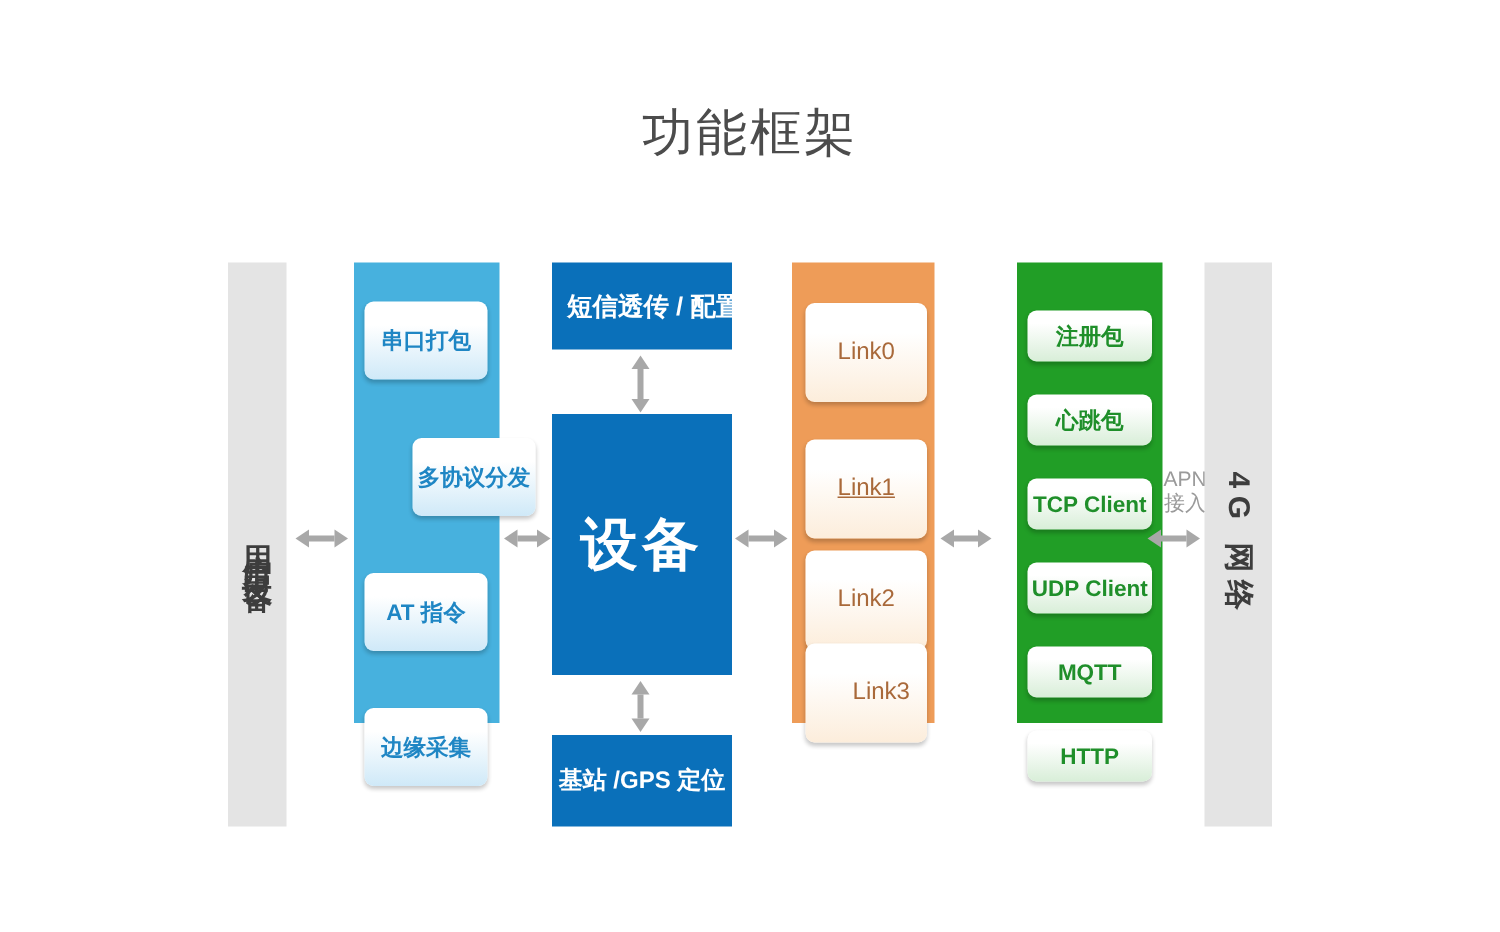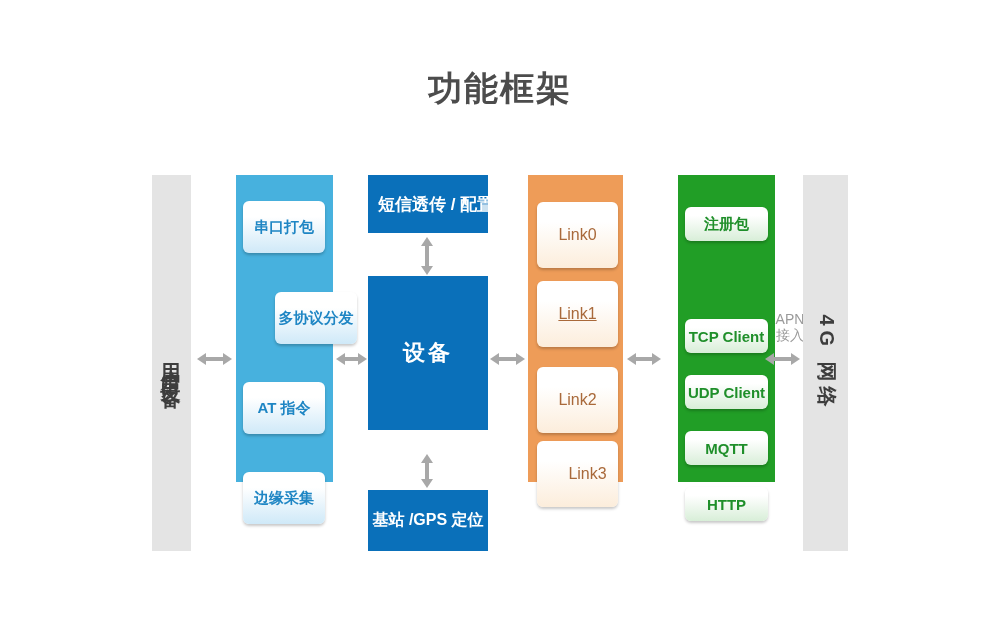--- a/index.html
+++ b/index.html
@@ -2,21 +2,21 @@
 <html><head>
 <meta charset="utf-8">
 <style>
   * { margin:0; padding:0; box-sizing:border-box; }
   html,body { background:#ffffff; }
   body { font-family:"Liberation Sans","DejaVu Sans",sans-serif; }
   .stage { position:relative; width:1000px; height:621px; background:#ffffff; overflow:hidden; }
 
   .page-title {
     position:absolute; left:0; right:0; top:66px;
-    text-align:center; font-size:34px; font-weight:700;
+    text-align:center; font-size:34px; font-weight:400;
     color:#4c4c4c; letter-spacing:2px;
   }
 
   
   .side-bar { position:absolute; top:175px; height:376px; background:#e4e4e4;
               display:flex; align-items:center; justify-content:center; }
   .side-bar.left  { left:152px; width:39px; }
   .side-bar.right { left:803px; width:45px; }
   .vlabel {
     writing-mode:vertical-rl; text-orientation:upright;
@@ -57,21 +57,21 @@
     color:#1f8f2a; font-size:15px; font-weight:600;
   }
 
   
   .core-box {
     position:absolute; left:368px; width:120px; background:#0a70ba;
     color:#ffffff; display:flex; align-items:center; justify-content:center;
     font-weight:600; white-space:nowrap;
   }
   .core-top    { top:175px; height:58px; font-size:17px;padding-left:16px; }
-  .core-center { top:276px; height:154px; font-size:22px; letter-spacing:3px; }
+  .core-center { top:276px; height:174px; font-size:38px; letter-spacing:3px; }
   .core-bottom { top:490px; height:61px; font-size:16px; }
 
   
   .conn-label {
     position:absolute; text-align:center; font-size:14px; line-height:16px;
     color:#9a9a9a; font-weight:500;
   }
   .conn-label.ttl { left:184px; top:324px; width:40px;margin-left:48px; }
   .conn-label.apn { left:762px; top:311px; width:56px; }
 
@@ -127,29 +127,30 @@
   <div class="core-box core-top">短信透传 / 配置</div>
   <div class="v-arrow" style="top:246px;height:20px;"></div>
   <div class="core-box core-center">设备</div>
   <div class="v-arrow" style="top:463px;height:16px;"></div>
   <div class="core-box core-bottom">基站 /GPS 定位</div>
 
   <div class="h-arrow" style="left:499px;width:17px;"></div>
 
   <div class="col links">
     <div class="wbox" style="top:27px;">Link0</div>
-    <div class="wbox" style="top:106px;text-decoration:underline;">Link1</div>
+    <div class="wbox" style="top:118px;text-decoration:underline;">Link1</div>
     <div class="wbox" style="top:192px;">Link2</div>
-    <div class="wbox" style="top:266px;padding-left:20px;">Link3</div>
+    <div class="wbox" style="top:254px;padding-left:20px;">Link3</div>
   </div>
 
   <div class="h-arrow" style="left:636px;width:16px;"></div>
 
   <div class="col protocols">
     <div class="wbox" style="top:32px;">注册包</div>
+    <div class="wbox" style="top:88px;">心跳包</div>
     <div class="wbox" style="top:144px;text-align:right;">TCP Client</div>
     <div class="wbox" style="top:200px;">UDP Client</div>
     <div class="wbox" style="top:256px;">MQTT</div>
     <div class="wbox" style="top:312px;">HTTP</div>
   </div>
 
   <div class="conn-label apn">
     <span>APN</span><br>
     <span>接入</span>
   </div>

